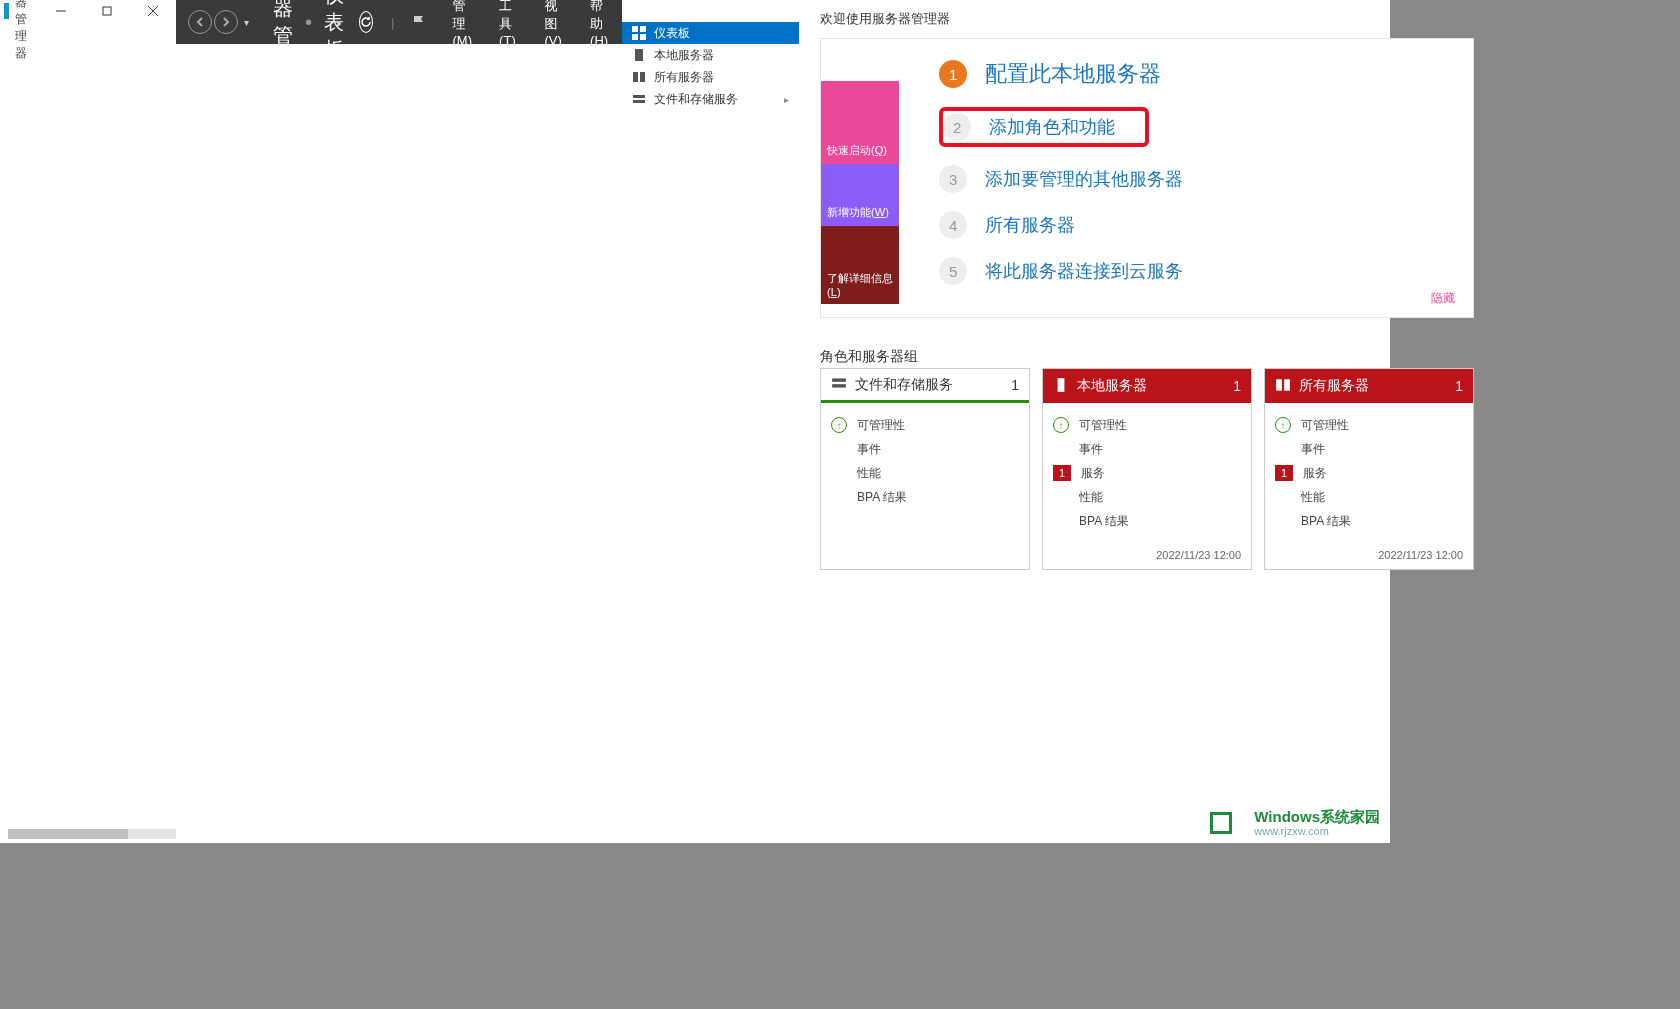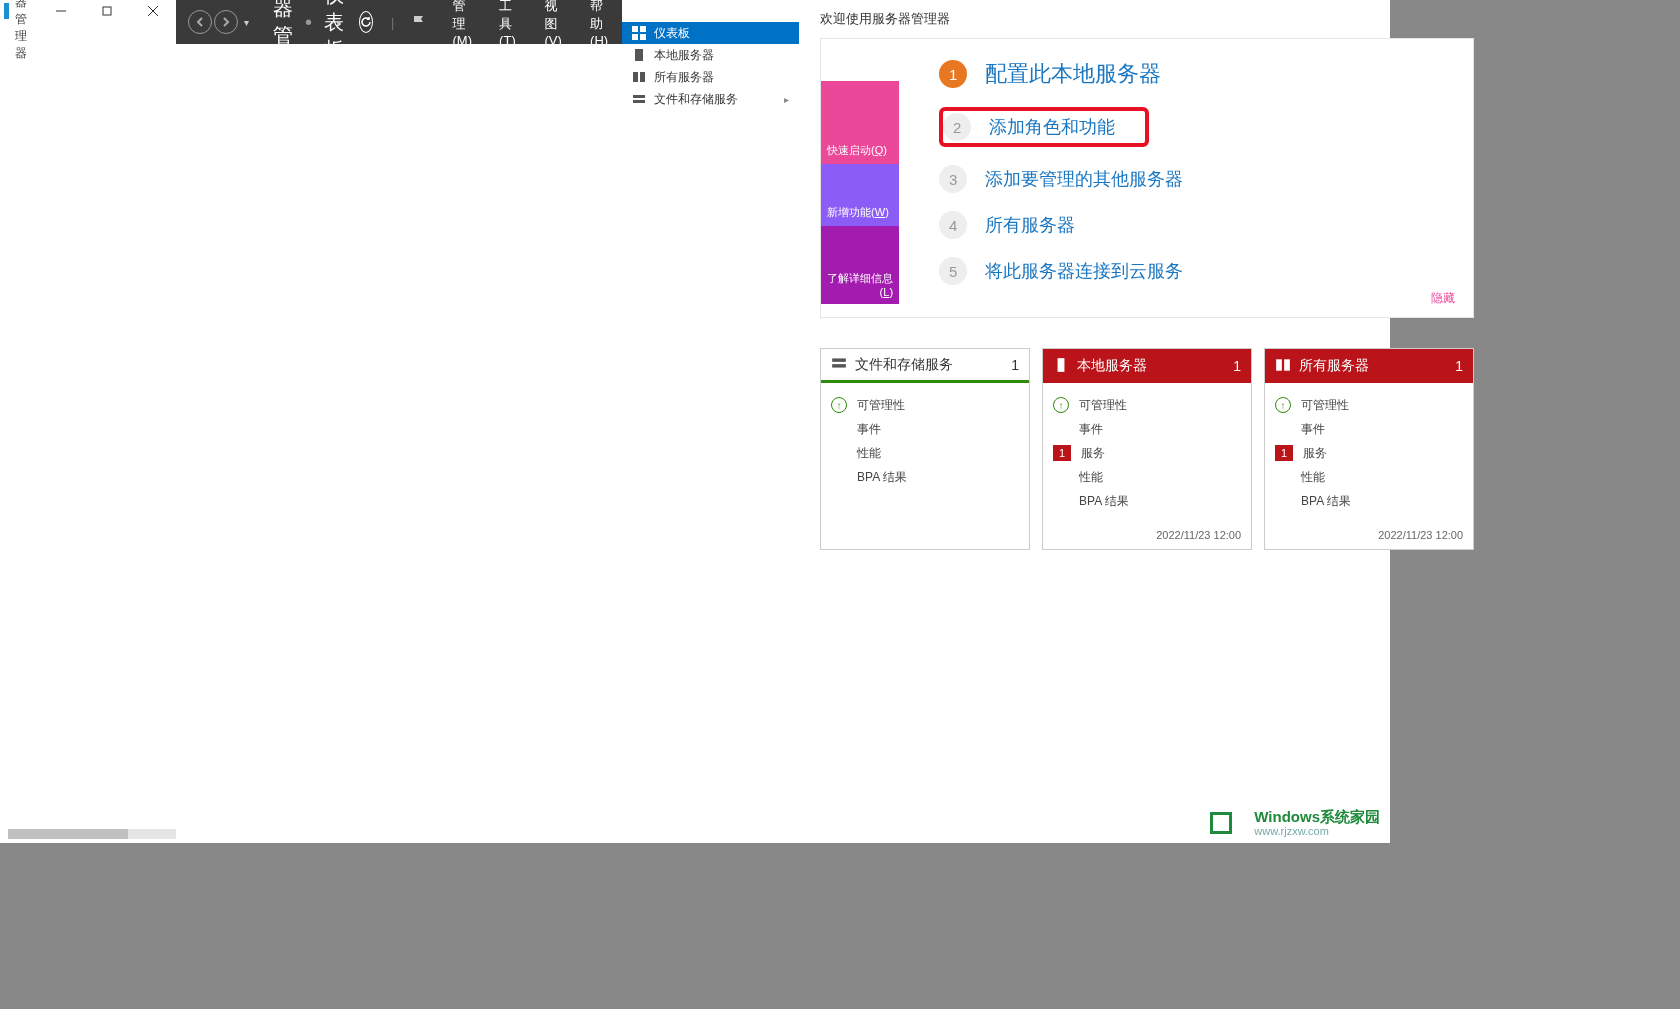--- a/index.html
+++ b/index.html
@@ -41,21 +41,21 @@
 
 .content { flex:1; padding:10px 20px 10px 20px; overflow:auto; position:relative; }
 .welcome-title { font-size:13px; color:#333; margin-bottom:10px; }
 
 
 .welcome { display:flex; border:1px solid #e5e5e5; background:#fff; margin-bottom:30px; }
 .welcome-side { width:78px; display:flex; flex-direction:column; font-size:11px; color:#fff; }
 .ws-tile { flex:0 0 auto; padding:0 6px 6px 6px; display:flex; align-items:flex-end; }
 .ws1 { height:83px; background:#ec4899;margin-top:42px; }
 .ws2 { height:62px; background:#8b5cf6; }
-.ws3 { height:78px; background:#a21caf;text-align:right; }
+.ws3 { height:78px; background:#7f1d1d; }
 .ws-label .accel { text-decoration:underline; }
 .welcome-main { flex:1; padding:20px 20px 14px 40px; position:relative; }
 .step-row { display:flex; align-items:center; gap:18px; margin-bottom:18px; }
 .step-num { width:28px;height:28px;border-radius:50%;display:flex;align-items:center;justify-content:center;font-size:15px;}
 .step-num.active { background:#e87722; color:#fff; }
 .step-num.inactive { background:#eee; color:#999; }
 .step-link { color:#1976c1; font-size:18px; cursor:default; }
 .step-link.big { font-size:22px; }
 .highlight-box { border:4px solid #e81123; border-radius:6px; padding:2px 30px 2px 0; display:inline-flex; align-items:center; gap:18px; }
 .hide-link { position:absolute; right:18px; bottom:10px; font-size:12px; color:#ec4899; }
@@ -221,20 +221,21 @@
             <span class="step-link">所有服务器</span>
           </div>
           <div class="step-row">
             <span class="step-num inactive">5</span>
             <span class="step-link">将此服务器连接到云服务</span>
           </div>
           <span class="hide-link">隐藏</span>
         </div>
       </div>
 
+      <div class="section-title">角色和服务器组</div>
 
       <div class="tiles">
 
         <div class="tile">
           <div class="tile-head green">
             <span><svg width="16" height="16" viewBox="0 0 14 14" fill="#555">
                   <rect x="1" y="3" width="12" height="3"></rect>
                   <rect x="1" y="8" width="12" height="3"></rect>
                 </svg></span>
             <span>文件和存储服务</span>

